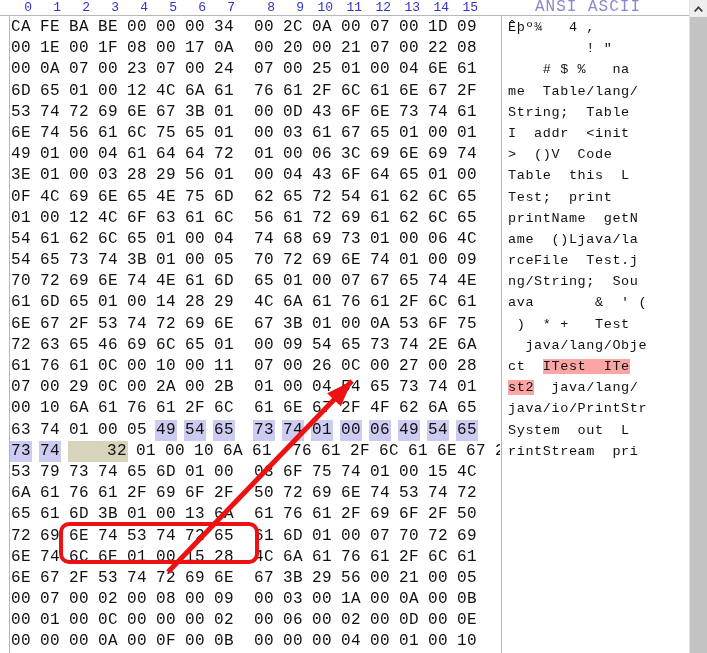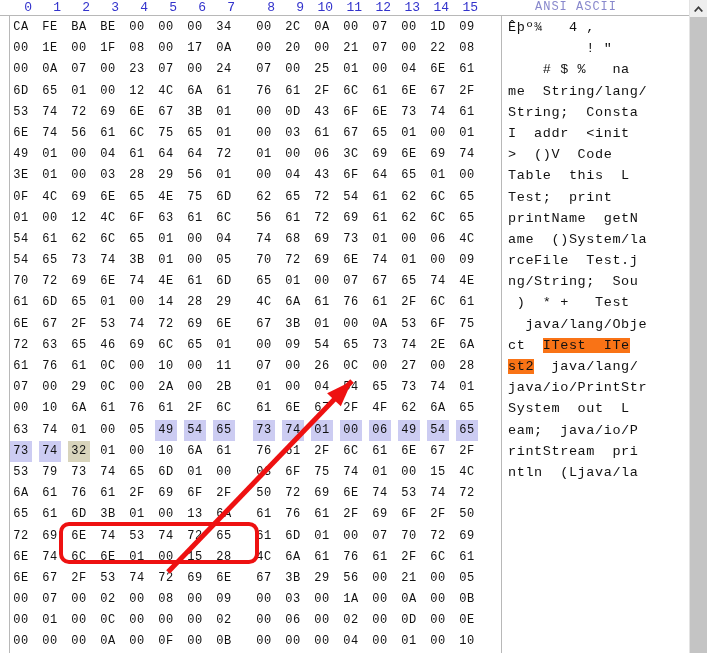--- a/index.html
+++ b/index.html
@@ -44,21 +44,21 @@
     width: 22px;
     margin-right: 7px;
   }
   .hdr-col.gap {
     margin-right: 18px;
   }
   .hdr-ansi {
     position: absolute;
     left: 535px; top: 0;
     color: #8888cc;
-    font-size: 12px;
+    font-size: 16px;
     line-height: 15px;
     letter-spacing: 1px;
     white-space: pre;
   }
 
   
   .vdiv {
     position: absolute;
     top: 16px;
     left: 501px;
@@ -79,52 +79,52 @@
   .hexpane {
     position: absolute;
     left: 10px; top: 17px;
     width: 490px;
     height: 636px;
     overflow: hidden;
   }
   .hexrow {
     height: 21.2px;
     white-space: nowrap;
-    font-size: 12px;
+    font-size: 16px;
     line-height: 21.2px;
     color: #111111;
   }
   .hb {
     display: inline-block;
     width: 22px;
     margin-right: 7px;
     text-align: center;
     letter-spacing: 0.5px;
   }
   .hb.gap { margin-right: 18px; }
   .hb.sel { background: #ccccf2; }
-  .hb.cur { background: #d8d4bc; }
+  .hb.cur { background: #d8d4bc; padding-left: 38px; }
 
   
   .asciipane {
     position: absolute;
     left: 508px; top: 17px;
     width: 176px;
     height: 468px;
     overflow: hidden;
   }
   .asciirow {
     height: 21.2px;
     line-height: 21.2px;
     font-size: 13.5px;
     color: #111111;
     white-space: pre;
     letter-spacing: 0.6px;
   }
-  .asciirow .asel { background: #f97316; }
+  .asciirow .asel { background: #fca5a5; }
 
   
   .scrollbar {
     position: absolute;
     right: 0; top: 0;
     width: 18px;
     height: 653px;
     background: #c4c4c4;
     border-left: 1px solid #e3e3e3;
     box-sizing: border-box;
@@ -209,39 +209,38 @@
       <div class="hexrow"><span class="hb">00</span><span class="hb">07</span><span class="hb">00</span><span class="hb">02</span><span class="hb">00</span><span class="hb">08</span><span class="hb">00</span><span class="hb gap">09</span><span class="hb">00</span><span class="hb">03</span><span class="hb">00</span><span class="hb">1A</span><span class="hb">00</span><span class="hb">0A</span><span class="hb">00</span><span class="hb">0B</span></div>
       <div class="hexrow"><span class="hb">00</span><span class="hb">01</span><span class="hb">00</span><span class="hb">0C</span><span class="hb">00</span><span class="hb">00</span><span class="hb">00</span><span class="hb gap">02</span><span class="hb">00</span><span class="hb">06</span><span class="hb">00</span><span class="hb">02</span><span class="hb">00</span><span class="hb">0D</span><span class="hb">00</span><span class="hb">0E</span></div>
       <div class="hexrow"><span class="hb">00</span><span class="hb">00</span><span class="hb">00</span><span class="hb">0A</span><span class="hb">00</span><span class="hb">0F</span><span class="hb">00</span><span class="hb gap">0B</span><span class="hb">00</span><span class="hb">00</span><span class="hb">00</span><span class="hb">04</span><span class="hb">00</span><span class="hb">01</span><span class="hb">00</span><span class="hb">10</span></div>
       <div class="hexrow"><span class="hb">00</span><span class="hb">11</span><span class="hb">00</span><span class="hb">01</span><span class="hb">00</span><span class="hb">12</span><span class="hb">00</span><span class="hb gap">00</span><span class="hb">00</span><span class="hb">33</span><span class="hb">00</span><span class="hb">01</span><span class="hb">00</span><span class="hb">01</span><span class="hb">00</span><span class="hb">00</span></div>
     </div>
 
   <div class="asciipane" id="asciipane">
       <div class="asciirow">Êþº¾   4 ,</div>
       <div class="asciirow">         ! "</div>
       <div class="asciirow">    # $ %   na</div>
-      <div class="asciirow">me  String/lang/</div>
-      <div class="asciirow">String;  Consta</div>
+      <div class="asciirow">me  Table/lang/</div>
+      <div class="asciirow">String;  Table</div>
       <div class="asciirow">I  addr  &lt;init</div>
       <div class="asciirow">&gt;  ()V  Code</div>
       <div class="asciirow">Table  this  L</div>
       <div class="asciirow">Test;  print</div>
       <div class="asciirow">printName  getN</div>
-      <div class="asciirow">ame  ()System/la</div>
+      <div class="asciirow">ame  ()Ljava/la</div>
       <div class="asciirow">rceFile  Test.j</div>
       <div class="asciirow">ng/String;  Sou</div>
+      <div class="asciirow">ava       &amp;  ' (</div>
       <div class="asciirow"> )  * +   Test</div>
       <div class="asciirow">  java/lang/Obje</div>
       <div class="asciirow">ct  <span class="asel">ITest  ITe</span></div>
       <div class="asciirow"><span class="asel">st2</span>  java/lang/</div>
       <div class="asciirow">java/io/PrintStr</div>
       <div class="asciirow">System  out  L</div>
-      <div class="asciirow">eam;  java/io/P</div>
       <div class="asciirow">rintStream  pri</div>
-      <div class="asciirow">ntln  (Ljava/la</div>
       <div class="asciirow"></div>
       <div class="asciirow"></div>
       <div class="asciirow"></div>
       <div class="asciirow">        3</div>
     </div>
 
   <svg class="anno" id="anno" width="707" height="653" viewBox="0 0 707 653">
       <line x1="168" y1="572" x2="352" y2="381" stroke="#ee1111" stroke-width="5"></line>
       <polygon points="352,381 340.8032647542846,406.31566945267997 327.11983245702874,393.1337242029676" fill="#ee1111"></polygon>
       <rect x="61" y="524" width="196" height="38" rx="8" ry="8" fill="none" stroke="#ee1111" stroke-width="4"></rect>

